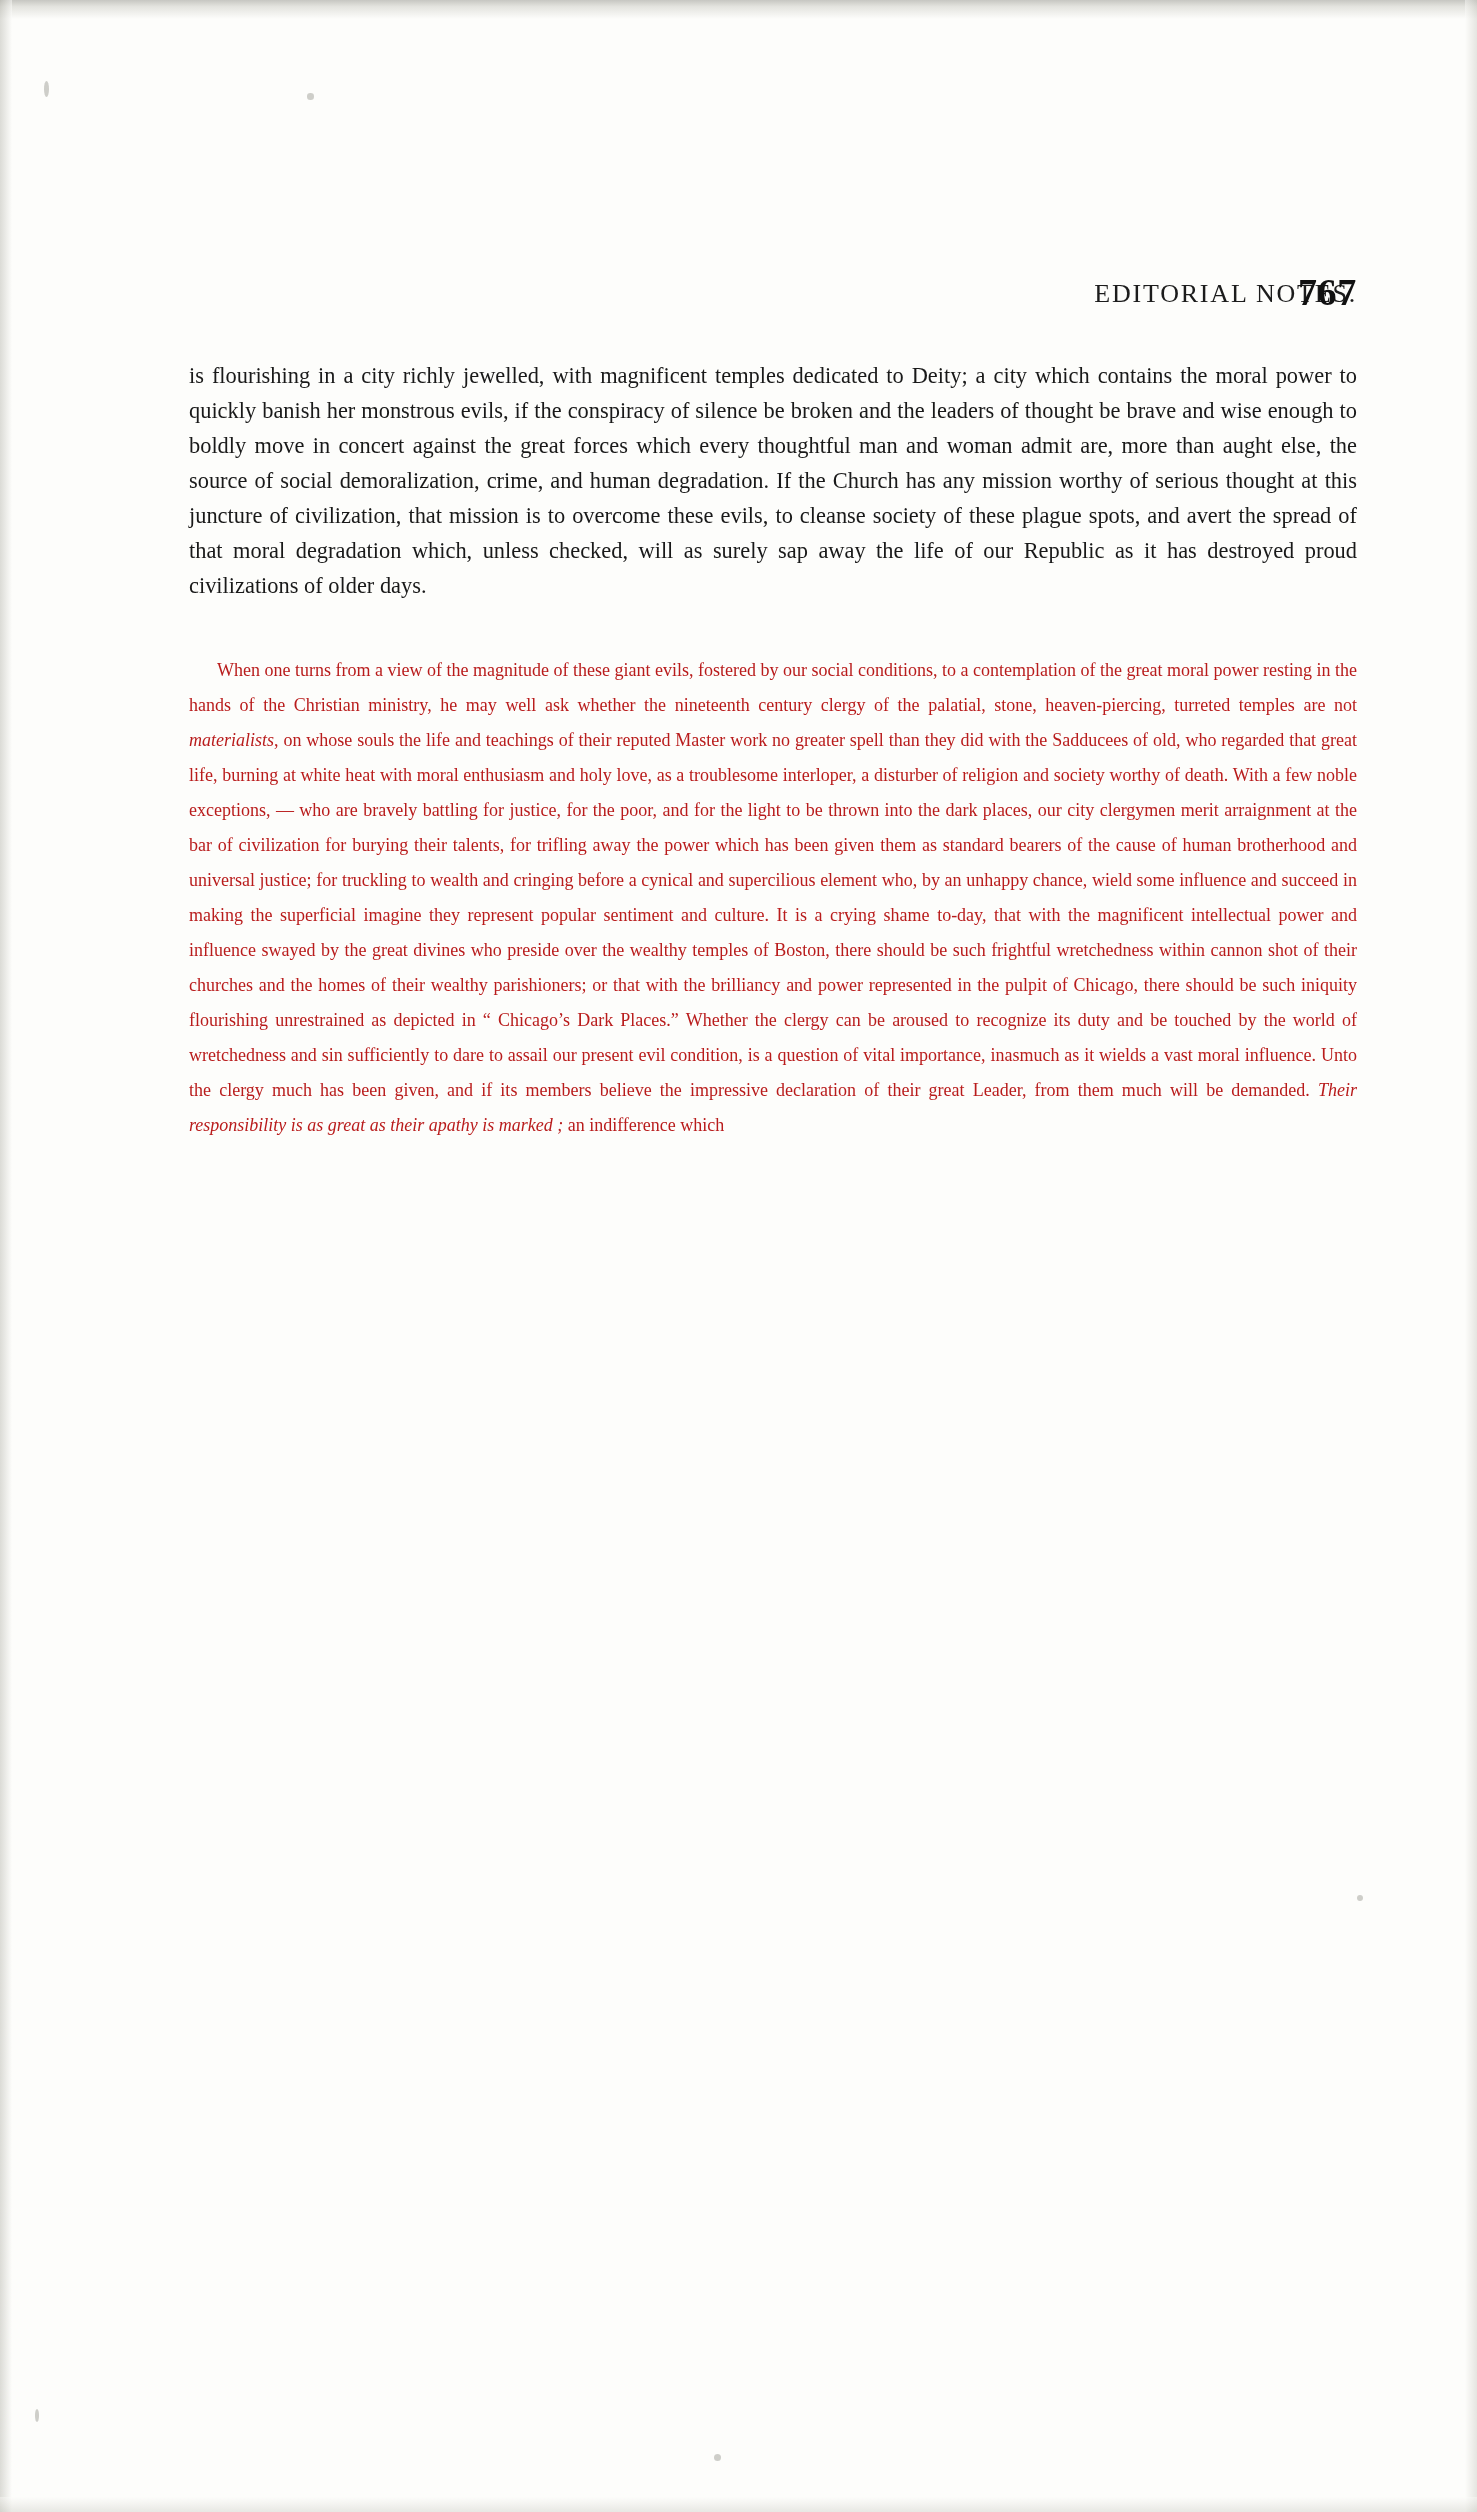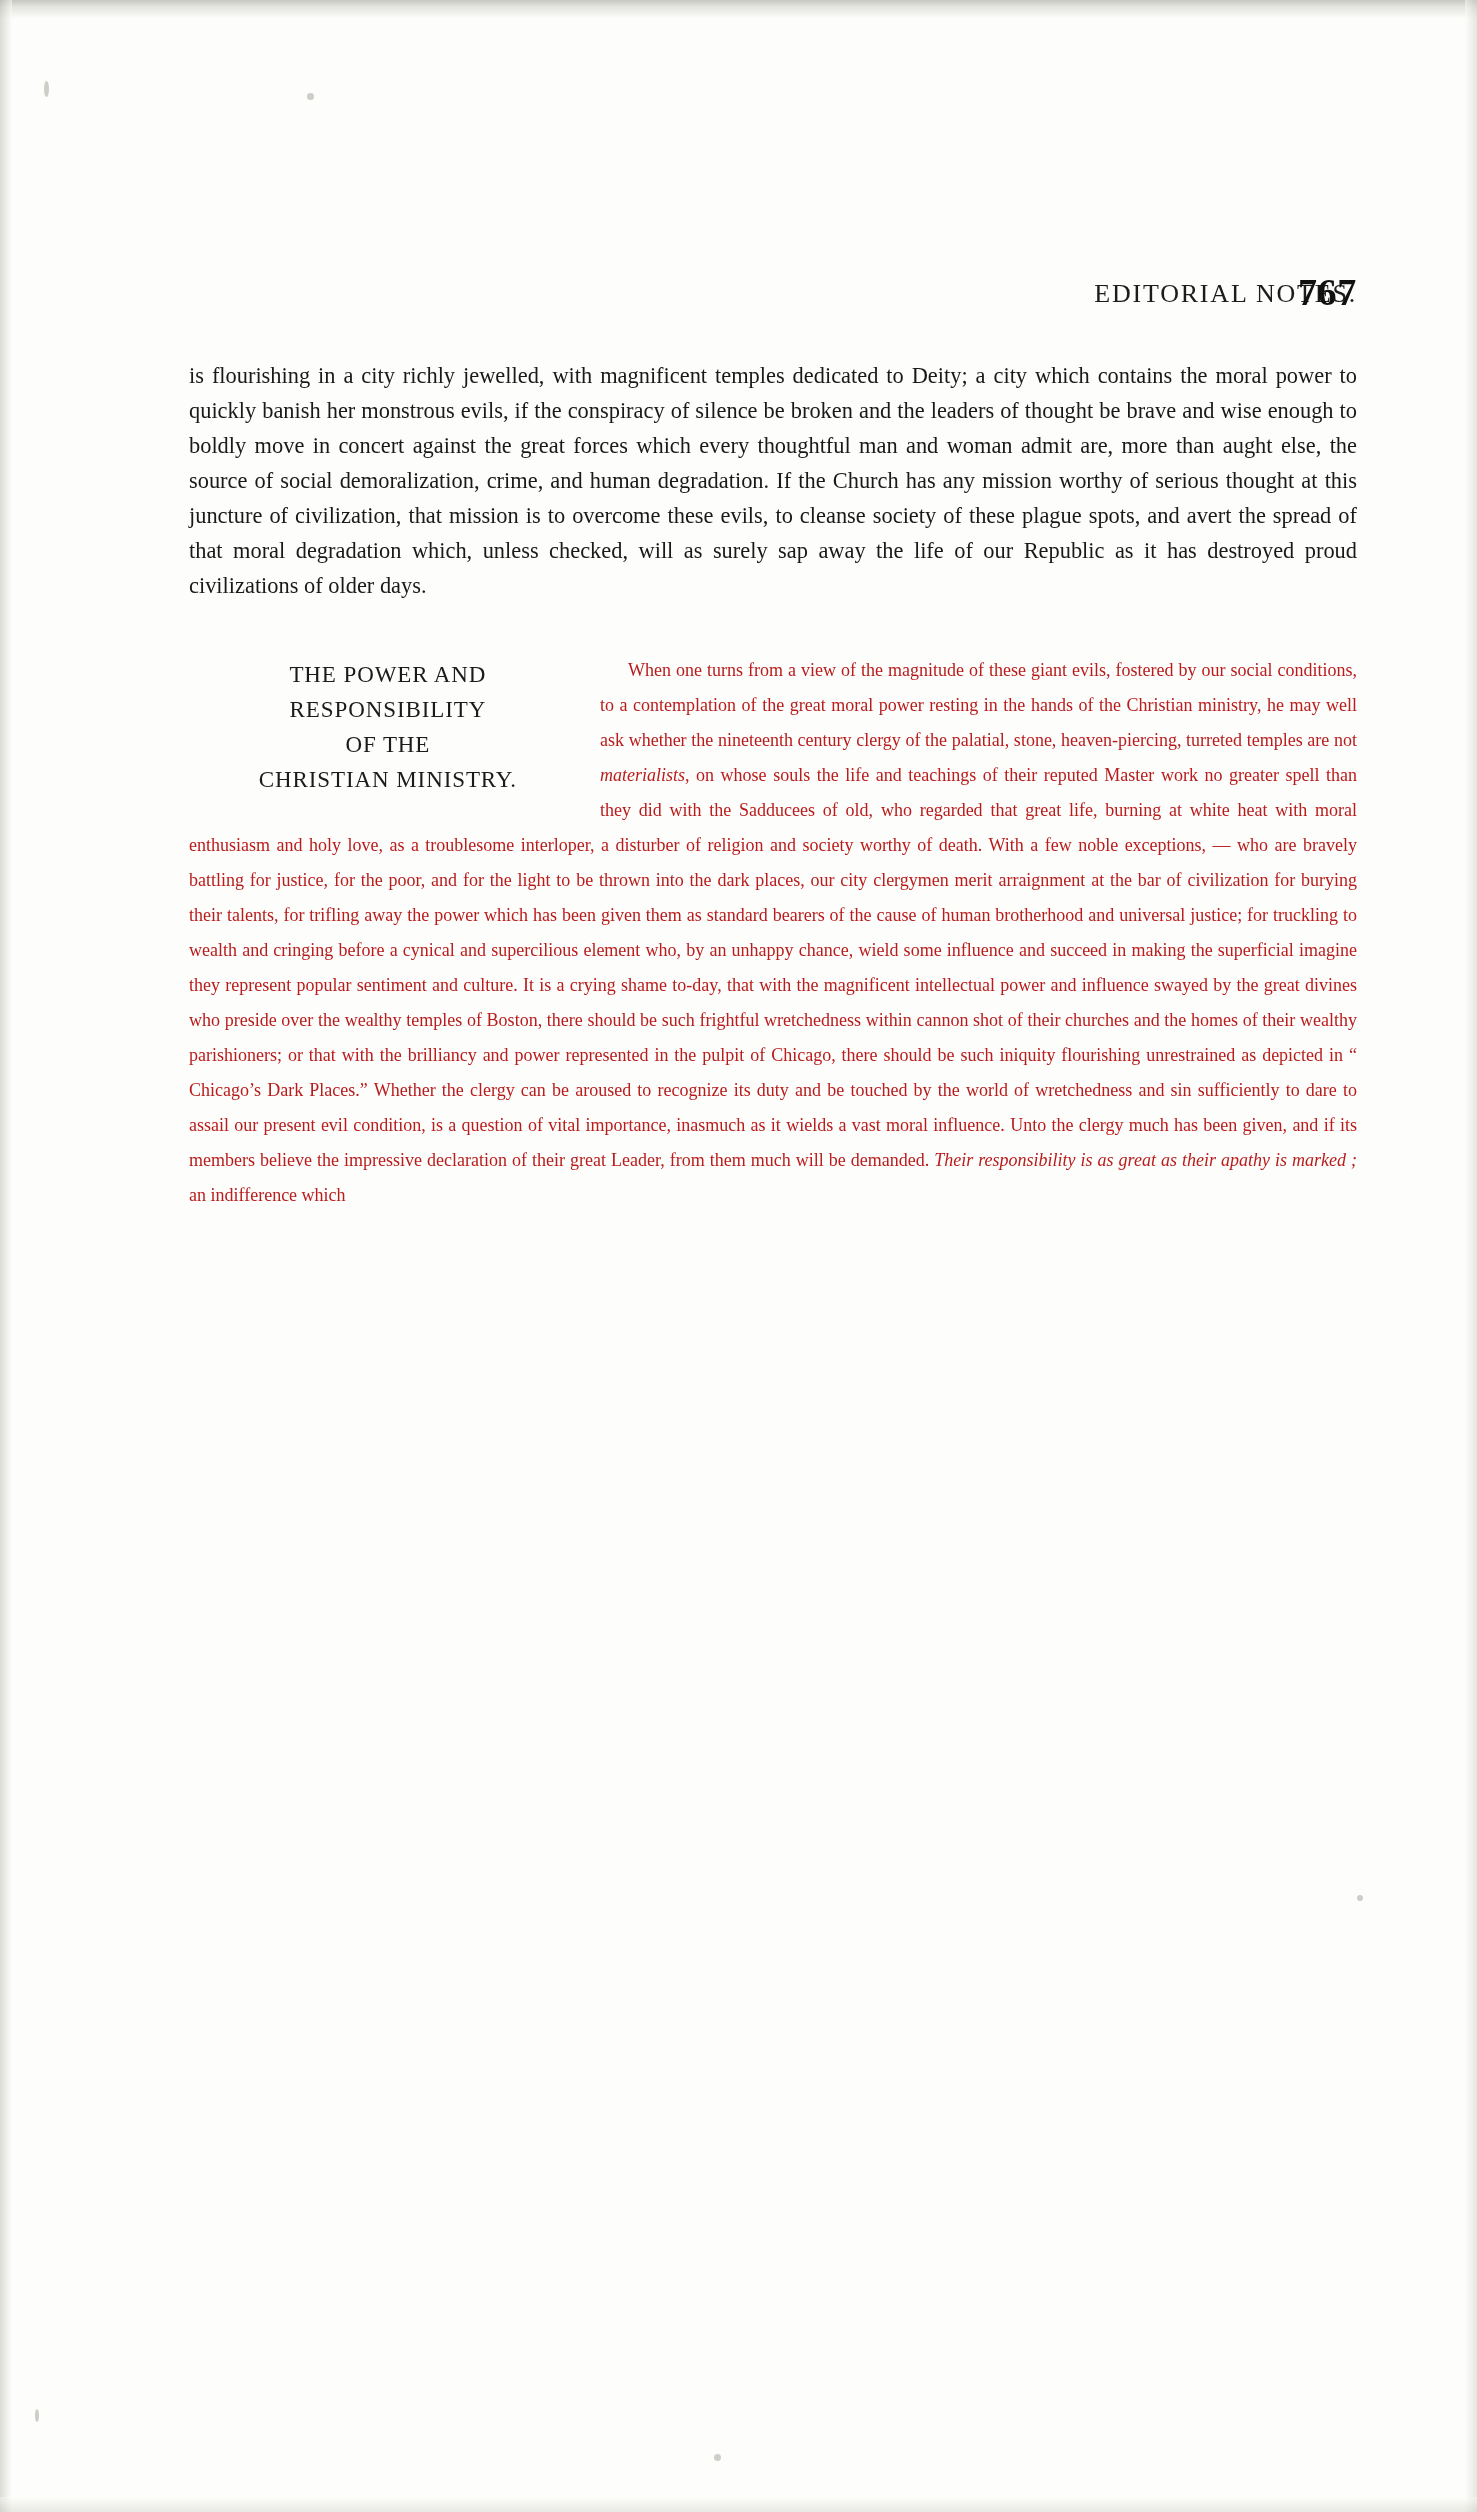--- a/index.html
+++ b/index.html
@@ -159,24 +159,18 @@
   <div class="content">
 
     <div class="running-head">
       <div class="title">EDITORIAL NOTES.</div>
       <div class="folio">767</div>
     </div>
 
     <p class="body para-1">is flourishing in a city richly jewelled, with magnificent temples dedicated to Deity; a city which contains the moral power to quickly banish her monstrous evils, if the conspiracy of silence be broken and the leaders of thought be brave and wise enough to boldly move in concert against the great forces which every thoughtful man and woman admit are, more than aught else, the source of social demoralization, crime, and human degradation. If the Church has any mission worthy of serious thought at this juncture of civilization, that mission is to overcome these evils, to cleanse society of these plague spots, and avert the spread of that moral degradation which, unless checked, will as surely sap away the life of our Republic as it has destroyed proud civilizations of older days.</p>
 
     <div class="section-block">
-      <div class="sidehead">
-        <div>THE POWER AND</div>
-        <div>RESPONSIBILITY</div>
-        <div>OF THE</div>
-        <div>CHRISTIAN MINISTRY.</div>
-      </div>
       <p class="flow"><span class="indent-first"></span><span>When one turns from a view of the magnitude of these giant evils, fostered by our social conditions, to a contemplation of the great moral power resting in the hands of the Christian ministry, he may well ask whether the nineteenth century clergy of the palatial, stone, heaven-piercing, turreted temples are not </span><em class="ital">materialists</em><span>, on whose souls the life and teachings of their reputed Master work no greater spell than they did with the Sadducees of old, who regarded that great life, burning at white heat with moral enthusiasm and holy love, as a troublesome interloper, a disturber of religion and society worthy of death. With a few noble exceptions, — who are bravely battling for justice, for the poor, and for the light to be thrown into the dark places, our city clergymen merit arraignment at the bar of civilization for burying their talents, for trifling away the power which has been given them as standard bearers of the cause of human brotherhood and universal justice; for truckling to wealth and cringing before a cynical and supercilious element who, by an unhappy chance, wield some influence and succeed in making the superficial imagine they represent popular sentiment and culture. It is a crying shame to-day, that with the magnificent intellectual power and influence swayed by the great divines who preside over the wealthy temples of Boston, there should be such frightful wretchedness within cannon shot of their churches and the homes of their wealthy parishioners; or that with the brilliancy and power represented in the pulpit of Chicago, there should be such iniquity flourishing unrestrained as depicted in “ Chicago’s Dark Places.” Whether the clergy can be aroused to recognize its duty and be touched by the world of wretchedness and sin sufficiently to dare to assail our present evil condition, is a question of vital importance, inasmuch as it wields a vast moral influence. Unto the clergy much has been given, and if its members believe the impressive declaration of their great Leader, from them much will be demanded. </span><em class="tail-italic">Their responsibility is as great as their apathy is marked ;</em><span> an indifference which</span></p>
     </div>
 
   </div>
 </div>
 
 
 </body></html>

